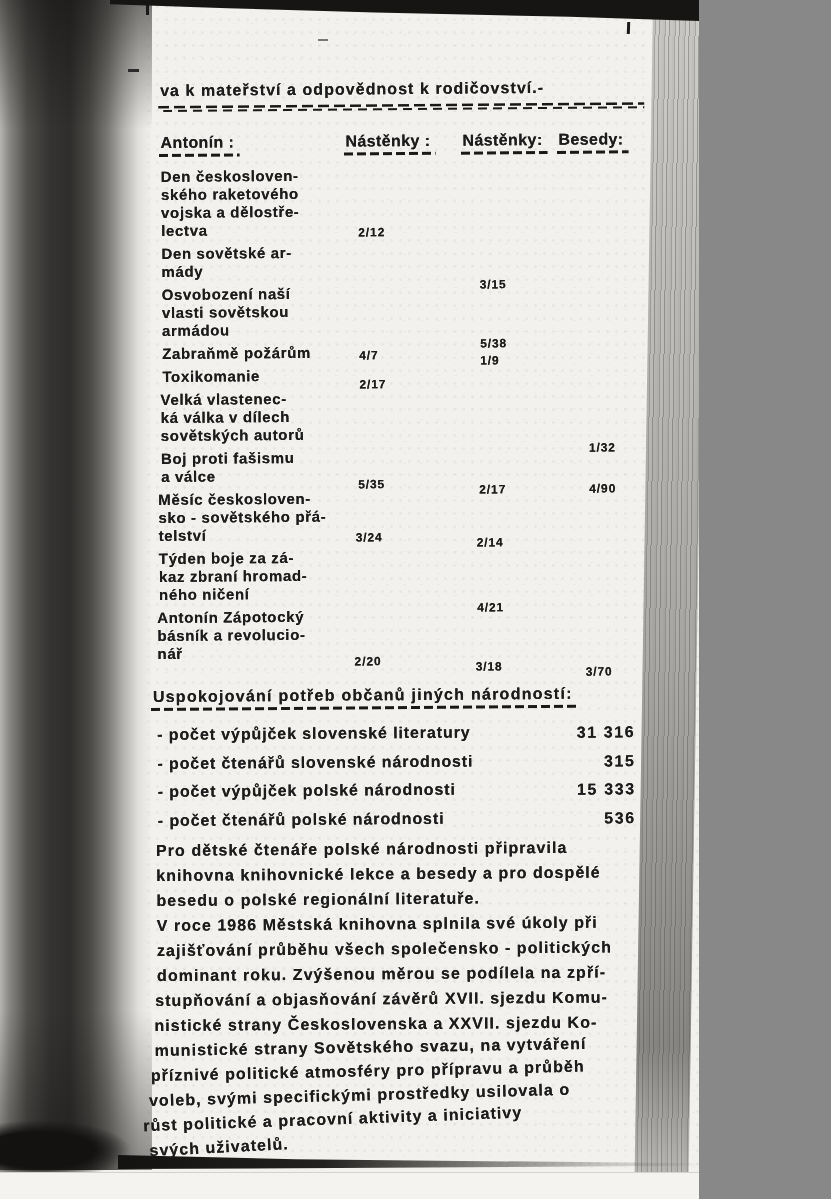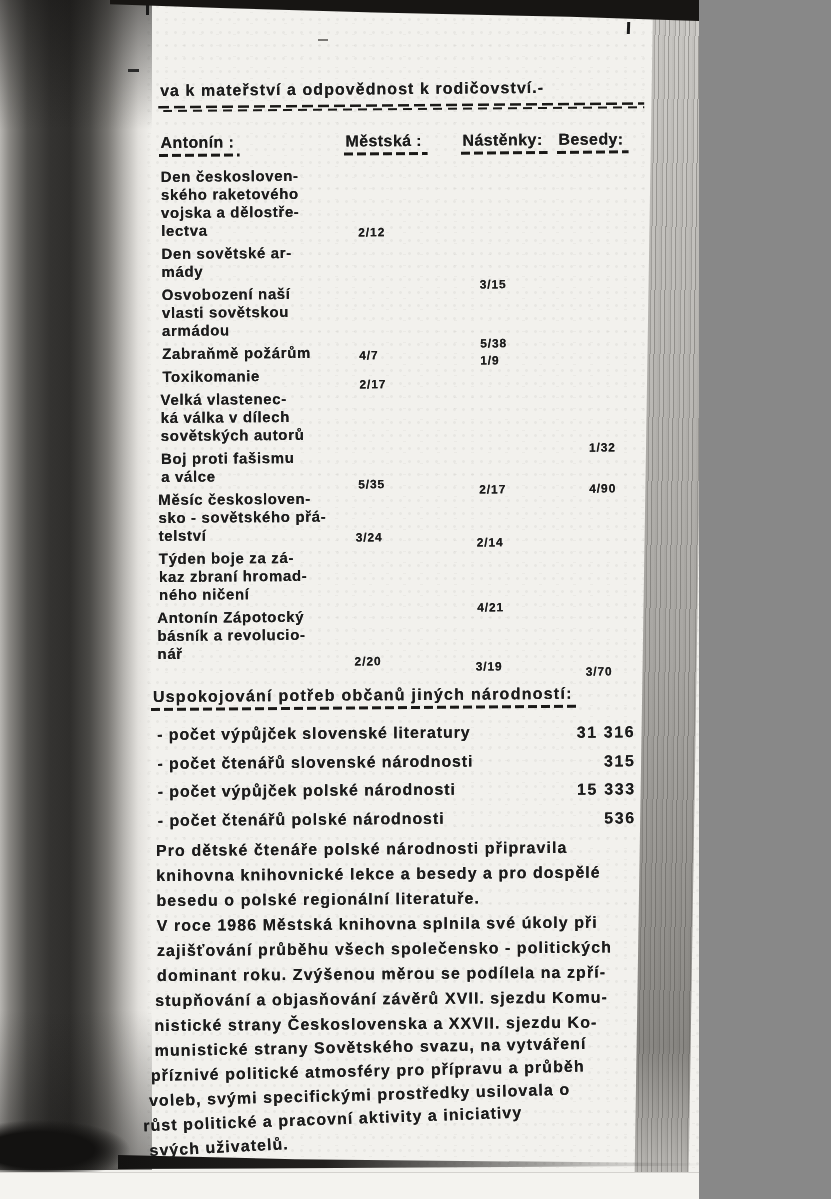--- a/index.html
+++ b/index.html
@@ -95,21 +95,21 @@
 
   <div class="pageno">149.</div>
 
   <div class="content">
 
     <div class="intro">va k mateřství a odpovědnost k rodičovství.-</div>
     <div class="intro-underline"></div>
 
     <div class="thead">
       <span class="h0 dashline">Antonín :</span>
-      <span class="h1 dashline">Městská :</span>
+      <span class="h1 dashline">Nástěnky :</span>
       <span class="h2 dashline">Nástěnky:</span>
       <span class="h3 dashline">Besedy:</span>
     </div>
 
     <div class="ttable">
 
       <div class="trow">
         <div>
           <div>Den českosloven-</div>
           <div>ského raketového</div>
@@ -189,21 +189,21 @@
         <span class="tv c2 drp">4/21</span>
       </div>
 
       <div class="trow mlC">
         <div>
           <div>Antonín Zápotocký</div>
           <div>básník a revolucio-</div>
           <div>nář</div>
         </div>
         <span class="tv c1 dsm">2/20</span>
-        <span class="tv c2 drp">3/19</span>
+        <span class="tv c2 drp">3/18</span>
         <span class="tv c3 drp2">3/70</span>
       </div>
 
     </div>
 
     <div class="section-title dashline">Uspokojování potřeb občanů jiných národností:</div>
 
     <div class="stats">
       <div class="stat">
         <span>- počet výpůjček slovenské literatury</span>

